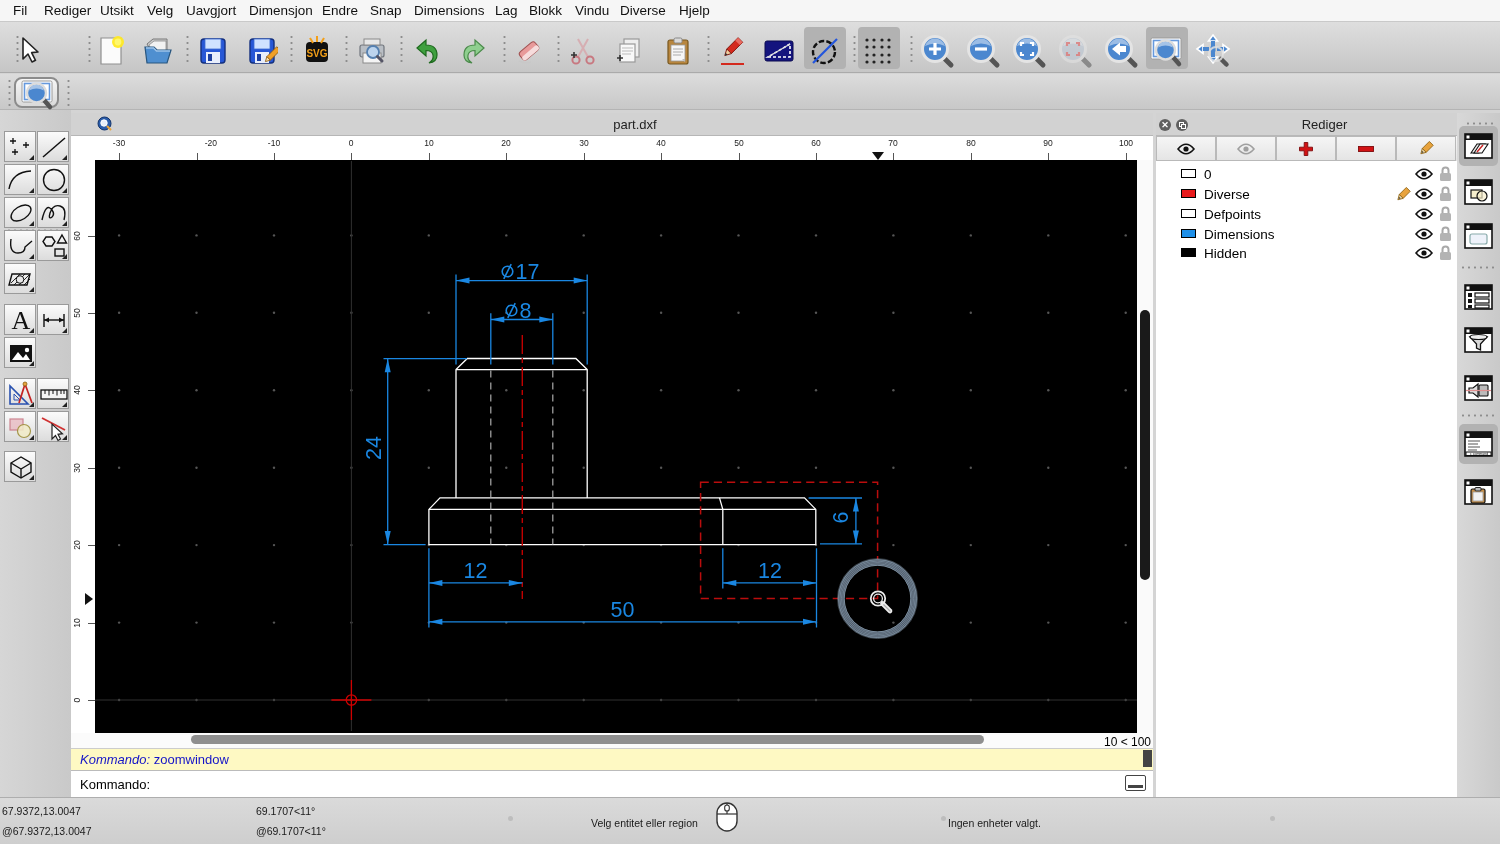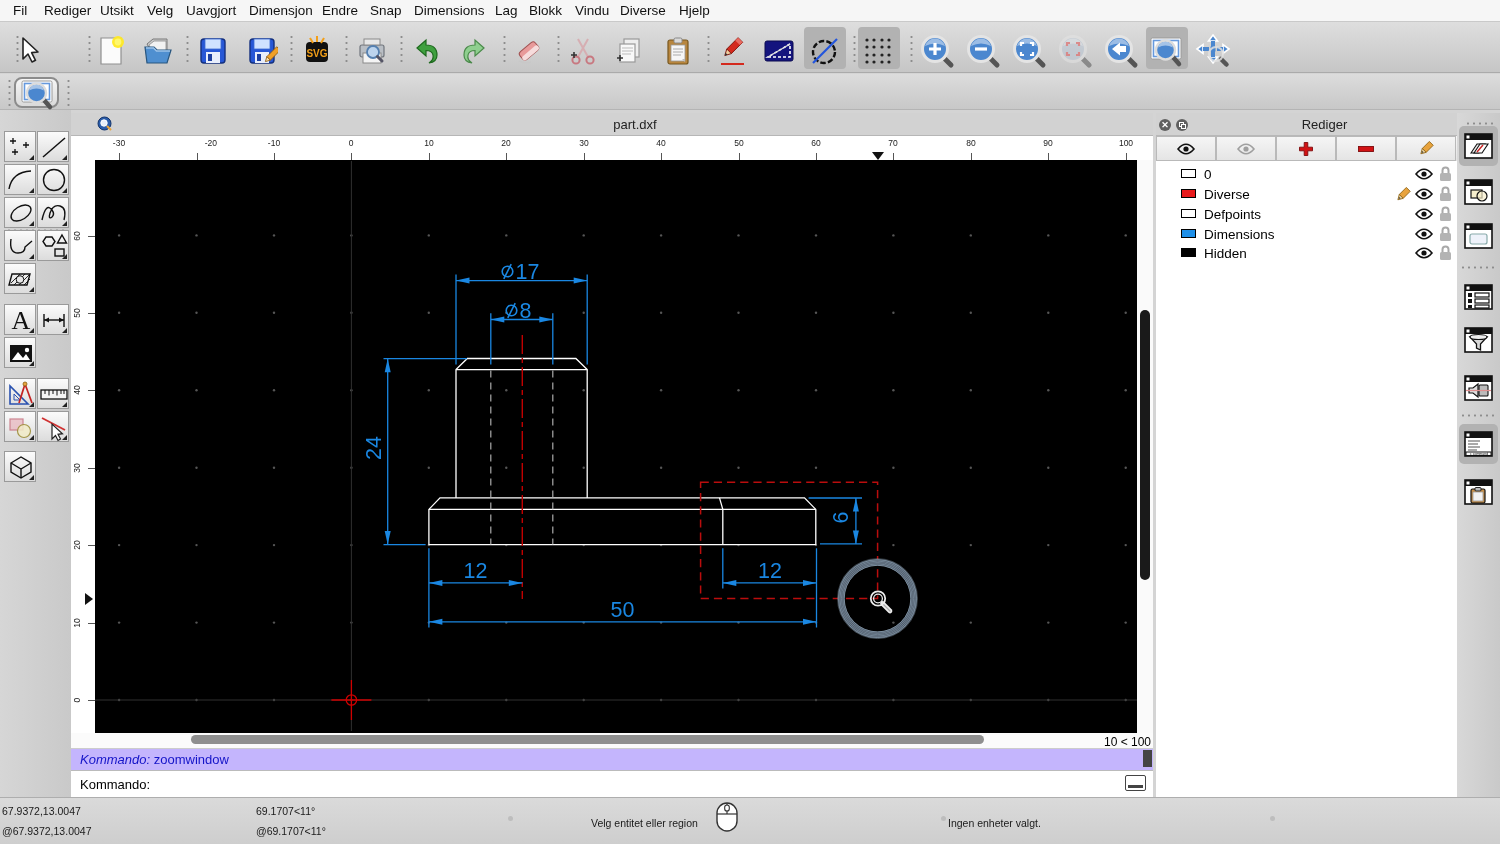--- a/index.html
+++ b/index.html
@@ -34,21 +34,21 @@
 #vruler{position:absolute;left:0;top:48px;width:24px;height:570px;background:#fff;}
 .rnum{position:absolute;font-size:8.5px;color:#222;}
 .htick{position:absolute;top:17px;width:1px;height:7px;background:#555;}
 .vtick{position:absolute;left:17px;width:7px;height:1px;background:#555;}
 #canvas{position:absolute;left:24px;top:47px;width:1042px;height:573px;background:#000;padding-left:47px;}
 #vscroll{position:absolute;left:1066px;top:47px;width:16px;height:573px;background:#fafafa;}
 #vthumb{position:absolute;left:3px;top:150px;width:10px;height:270px;background:#1a1a1a;border-radius:5px;}
 #hscrollrow{position:absolute;left:0;top:620px;width:1082px;height:15px;background:#fbfbfb;}
 #hthumb{position:absolute;left:120px;top:2px;width:793px;height:9px;background:#8f8f8f;border-radius:4.5px;}
 #gridinfo{position:absolute;right:2px;top:622px;font-size:12px;color:#000;}
-#cmdhist{position:absolute;left:0;top:635px;width:1082px;height:22px;background:#c4b5fd;
+#cmdhist{position:absolute;left:0;top:635px;width:1082px;height:22px;background:#fef9c3;
  border-top:1px solid #ccc;font-size:13px;}
 #cmdhist .t{position:absolute;left:9px;top:3px;color:#1414c8;}
 #histsb{position:absolute;right:1px;top:1px;width:9px;height:17px;background:#444;}
 #cmdline{position:absolute;left:0;top:657px;width:1082px;height:27px;background:#fff;
  border-top:1px solid #bbb;font-size:13px;}
 #cmdline .t{position:absolute;left:9px;top:6px;color:#000;}
 #kbicon{position:absolute;right:7px;top:4px;width:21px;height:16px;border:1.5px solid #444;
  border-radius:2px;background:#fff;}
 #kbicon:after{content:"";position:absolute;left:2px;right:2px;bottom:2px;height:3px;background:#444;}
 #layerpanel{position:absolute;left:1156px;top:113px;width:301px;height:684px;background:#fff;}

